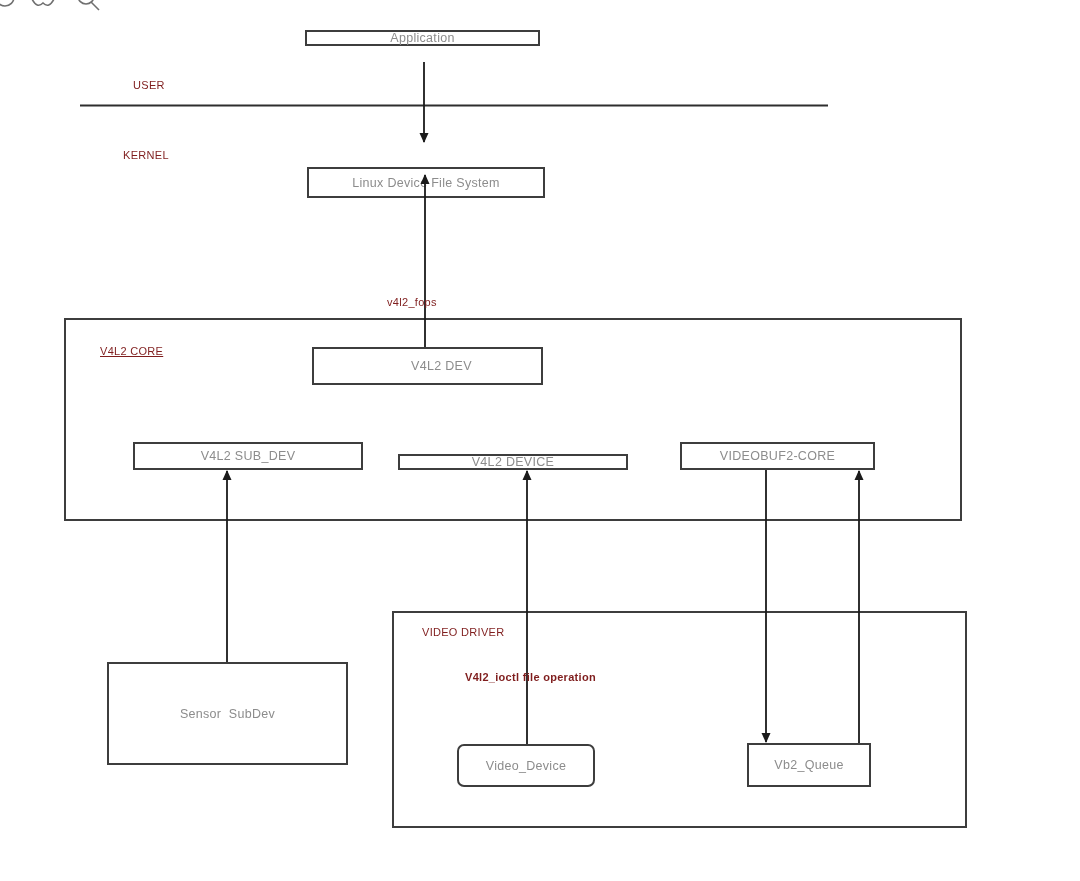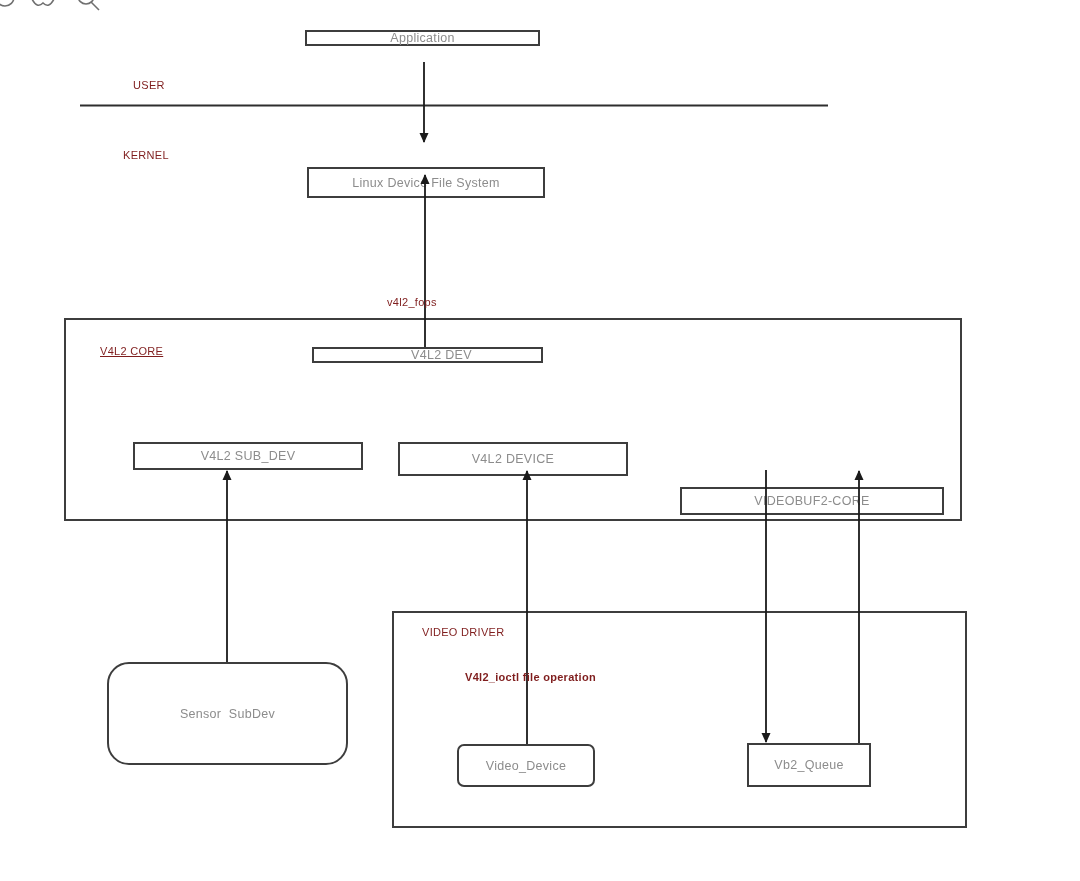--- a/index.html
+++ b/index.html
@@ -94,37 +94,37 @@
   <div class="free-label" style="left:387px; top:296px;">v4l2_fops</div>
 
   <div class="node" style="left:305px; top:30px; width:235px; height:16px;">
     <span>Application</span>
   </div>
 
   <div class="node" style="left:307px; top:143px; width:238px; height:31px;margin-top:24px;">
     <span>Linux Device File System</span>
   </div>
 
-  <div class="node" style="left:312px; top:347px; width:231px; height:16px;padding-left:28px;">
+  <div class="node" style="left:312px; top:347px; width:231px; height:38px;padding-left:28px;">
     <span>V4L2 DEV</span>
   </div>
 
   <div class="node" style="left:133px; top:442px; width:230px; height:28px;">
     <span>V4L2 SUB_DEV</span>
   </div>
 
-  <div class="node" style="left:398px; top:442px; width:230px; height:34px;">
+  <div class="node" style="left:398px; top:454px; width:230px; height:16px;">
     <span>V4L2 DEVICE</span>
   </div>
 
-  <div class="node" style="left:680px; top:442px; width:264px; height:28px;margin-top:45px;">
+  <div class="node" style="left:680px; top:442px; width:195px; height:28px;">
     <span>VIDEOBUF2-CORE</span>
   </div>
 
-  <div class="node" style="left:107px; top:662px; width:241px; height:103px;border-radius:22px;">
+  <div class="node" style="left:107px; top:662px; width:241px; height:103px;">
     <span>Sensor  SubDev</span>
   </div>
 
   <div class="node" style="left:457px; top:744px; width:138px; height:43px;border-radius:7px;">
     <span>Video_Device</span>
   </div>
 
   <div class="node" style="left:747px; top:743px; width:124px; height:44px;">
     <span>Vb2_Queue</span>
   </div>

